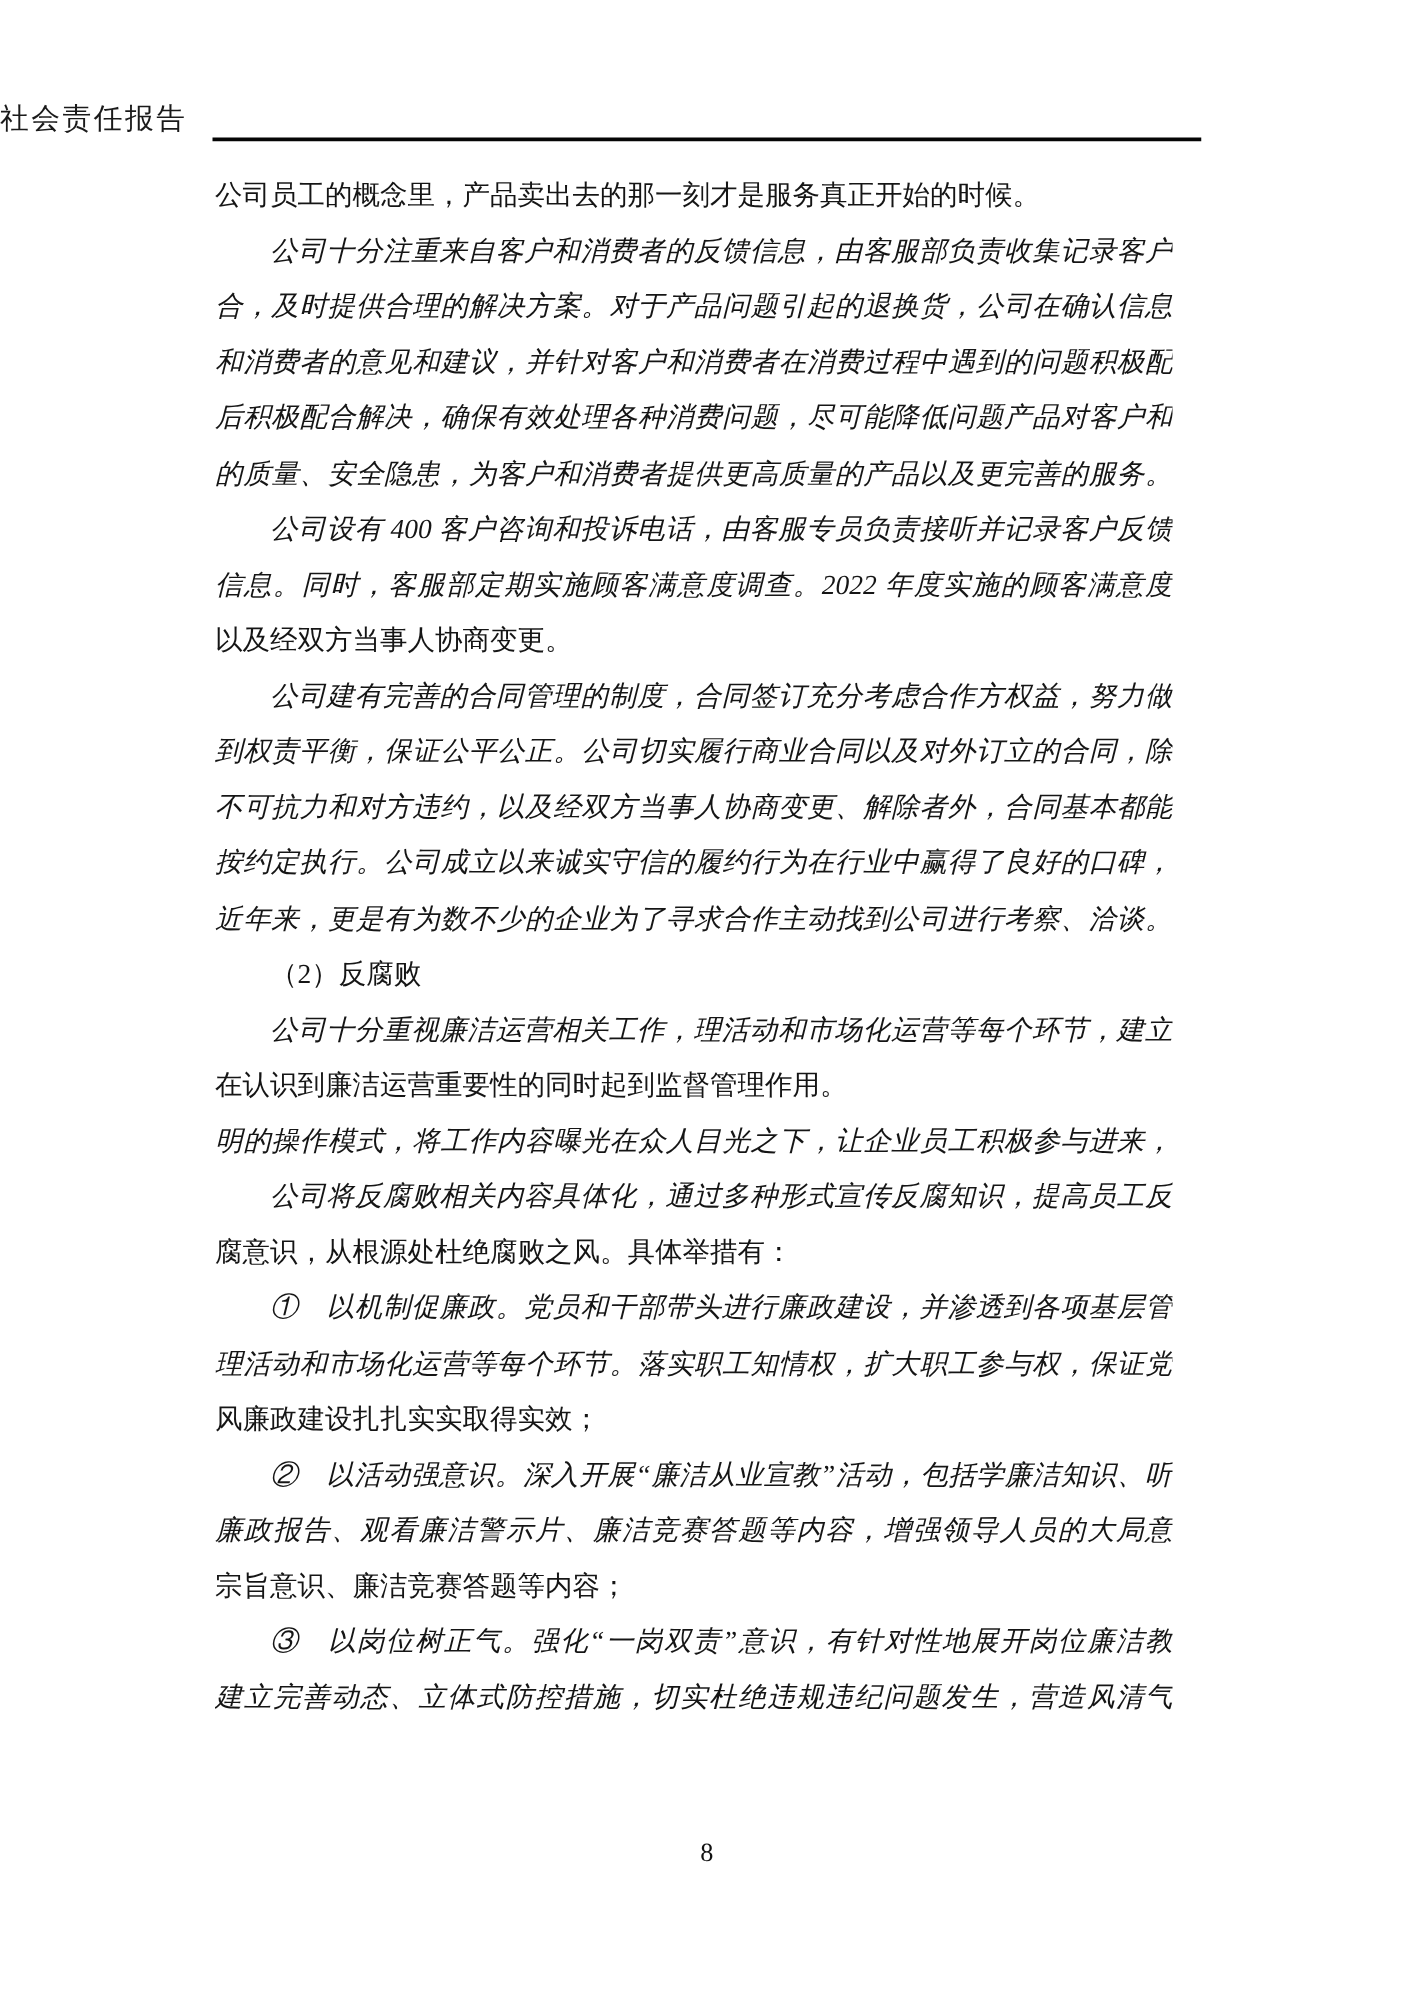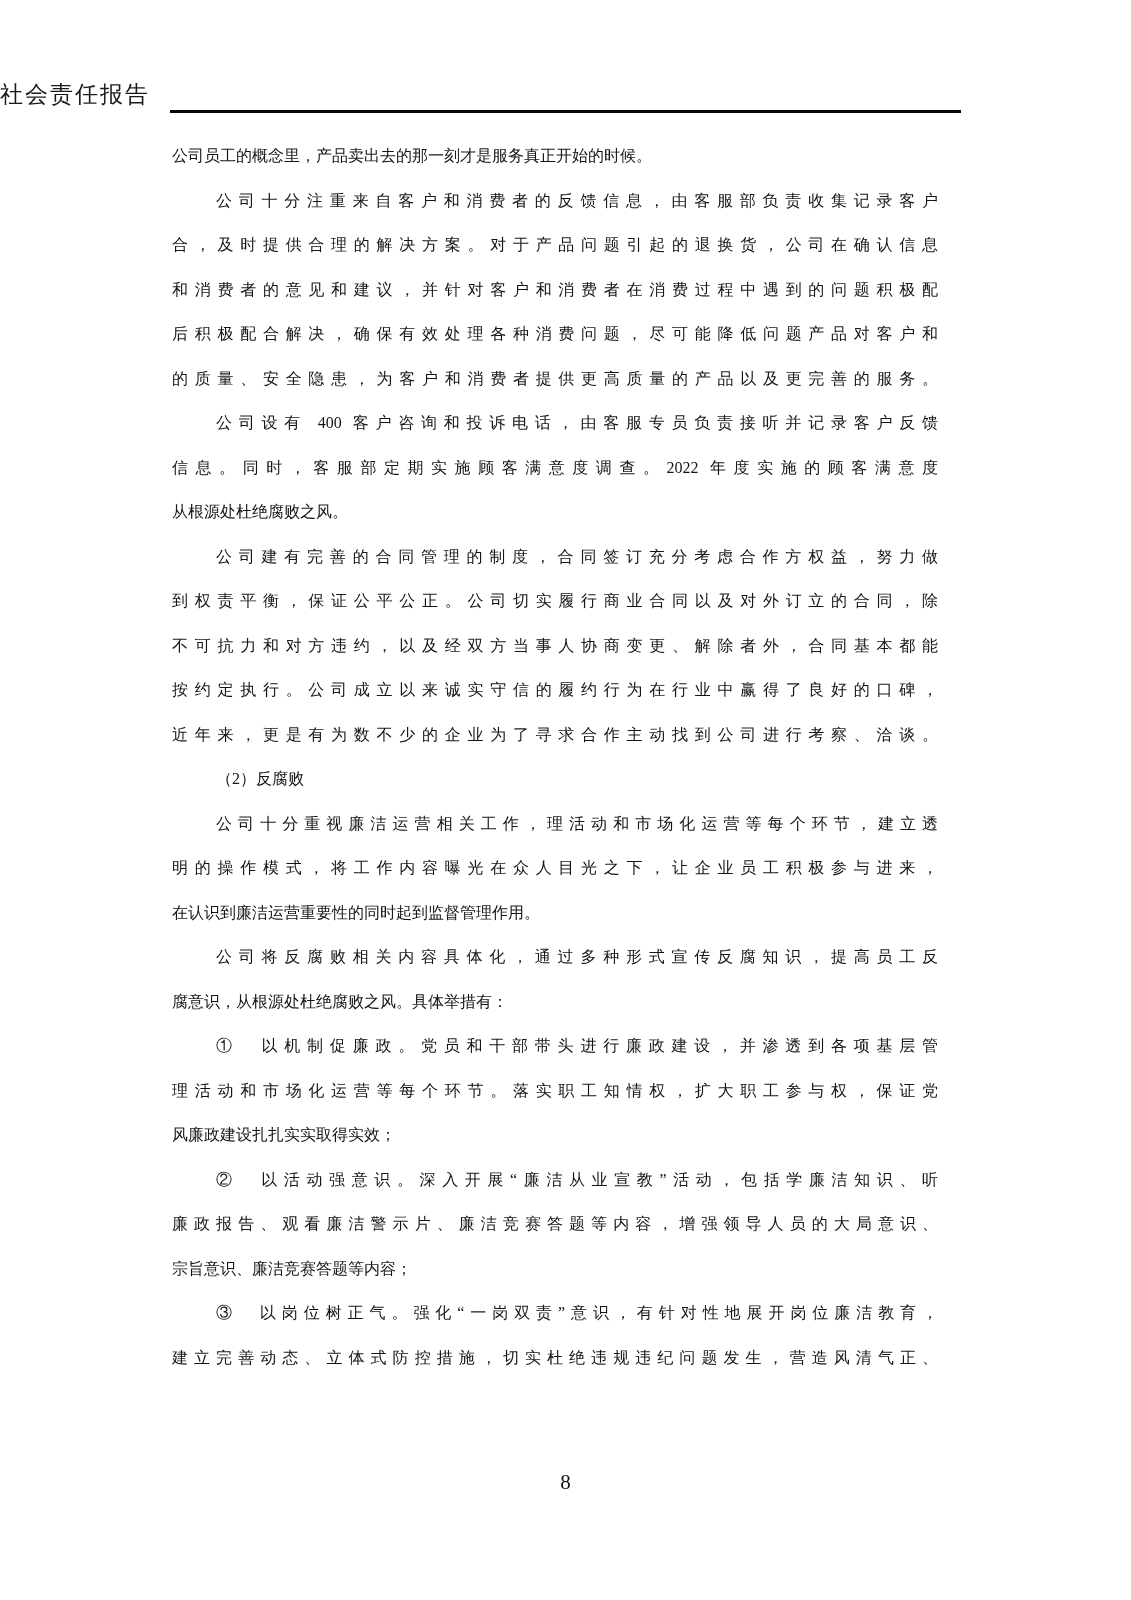--- a/index.html
+++ b/index.html
@@ -37,32 +37,33 @@
   }
   .doc-body {
     position: absolute;
     top: 134px;
     left: 172px;
     width: 766px;
   }
   .line {
     height: 44.5px;
     line-height: 44.5px;
-    font-size: 16px;
+    font-size: 22px;
     white-space: normal;
     overflow: hidden;
     text-align: left;
     box-sizing: border-box;
   }
   .line.indent {
     padding-left: 44px;
   }
   .line.full {
     text-align: justify;
     text-align-last: justify;
+    font-style: italic;
   }
   .doc-footer {
     position: absolute;
     top: 1466px;
     left: 0;
     width: 100%;
     text-align: center;
     font-size: 21px;
     line-height: 32px;
     color: #111111;
@@ -84,36 +85,36 @@
       <div>
         <div class="line full indent">公司十分注重来自客户和消费者的反馈信息，由客服部负责收集记录客户</div>
         <div class="line full">合，及时提供合理的解决方案。对于产品问题引起的退换货，公司在确认信息</div>
         <div class="line full">和消费者的意见和建议，并针对客户和消费者在消费过程中遇到的问题积极配</div>
         <div class="line full">后积极配合解决，确保有效处理各种消费问题，尽可能降低问题产品对客户和</div>
         <div class="line full">的质量、安全隐患，为客户和消费者提供更高质量的产品以及更完善的服务。</div>
       </div>
       <div>
         <div class="line full indent">公司设有 400 客户咨询和投诉电话，由客服专员负责接听并记录客户反馈</div>
         <div class="line full">信息。同时，客服部定期实施顾客满意度调查。2022 年度实施的顾客满意度</div>
-        <div class="line">从根源处杜绝腐败之风。</div>
+        <div class="line">以及经双方当事人协商变更。</div>
       </div>
       <div>
         <div class="line full indent">公司建有完善的合同管理的制度，合同签订充分考虑合作方权益，努力做</div>
         <div class="line full">到权责平衡，保证公平公正。公司切实履行商业合同以及对外订立的合同，除</div>
         <div class="line full">不可抗力和对方违约，以及经双方当事人协商变更、解除者外，合同基本都能</div>
         <div class="line full">按约定执行。公司成立以来诚实守信的履约行为在行业中赢得了良好的口碑，</div>
         <div class="line full">近年来，更是有为数不少的企业为了寻求合作主动找到公司进行考察、洽谈。</div>
       </div>
       <div>
         <div class="line indent">（2）反腐败</div>
       </div>
       <div>
         <div class="line full indent">公司十分重视廉洁运营相关工作，理活动和市场化运营等每个环节，建立透</div>
+        <div class="line">在认识到廉洁运营重要性的同时起到监督管理作用。</div>
         <div class="line full">明的操作模式，将工作内容曝光在众人目光之下，让企业员工积极参与进来，</div>
-        <div class="line">在认识到廉洁运营重要性的同时起到监督管理作用。</div>
       </div>
       <div>
         <div class="line full indent">公司将反腐败相关内容具体化，通过多种形式宣传反腐知识，提高员工反</div>
         <div class="line">腐意识，从根源处杜绝腐败之风。具体举措有：</div>
       </div>
       <div>
         <div class="line full indent">①　以机制促廉政。党员和干部带头进行廉政建设，并渗透到各项基层管</div>
         <div class="line full">理活动和市场化运营等每个环节。落实职工知情权，扩大职工参与权，保证党</div>
         <div class="line">风廉政建设扎扎实实取得实效；</div>
       </div>

